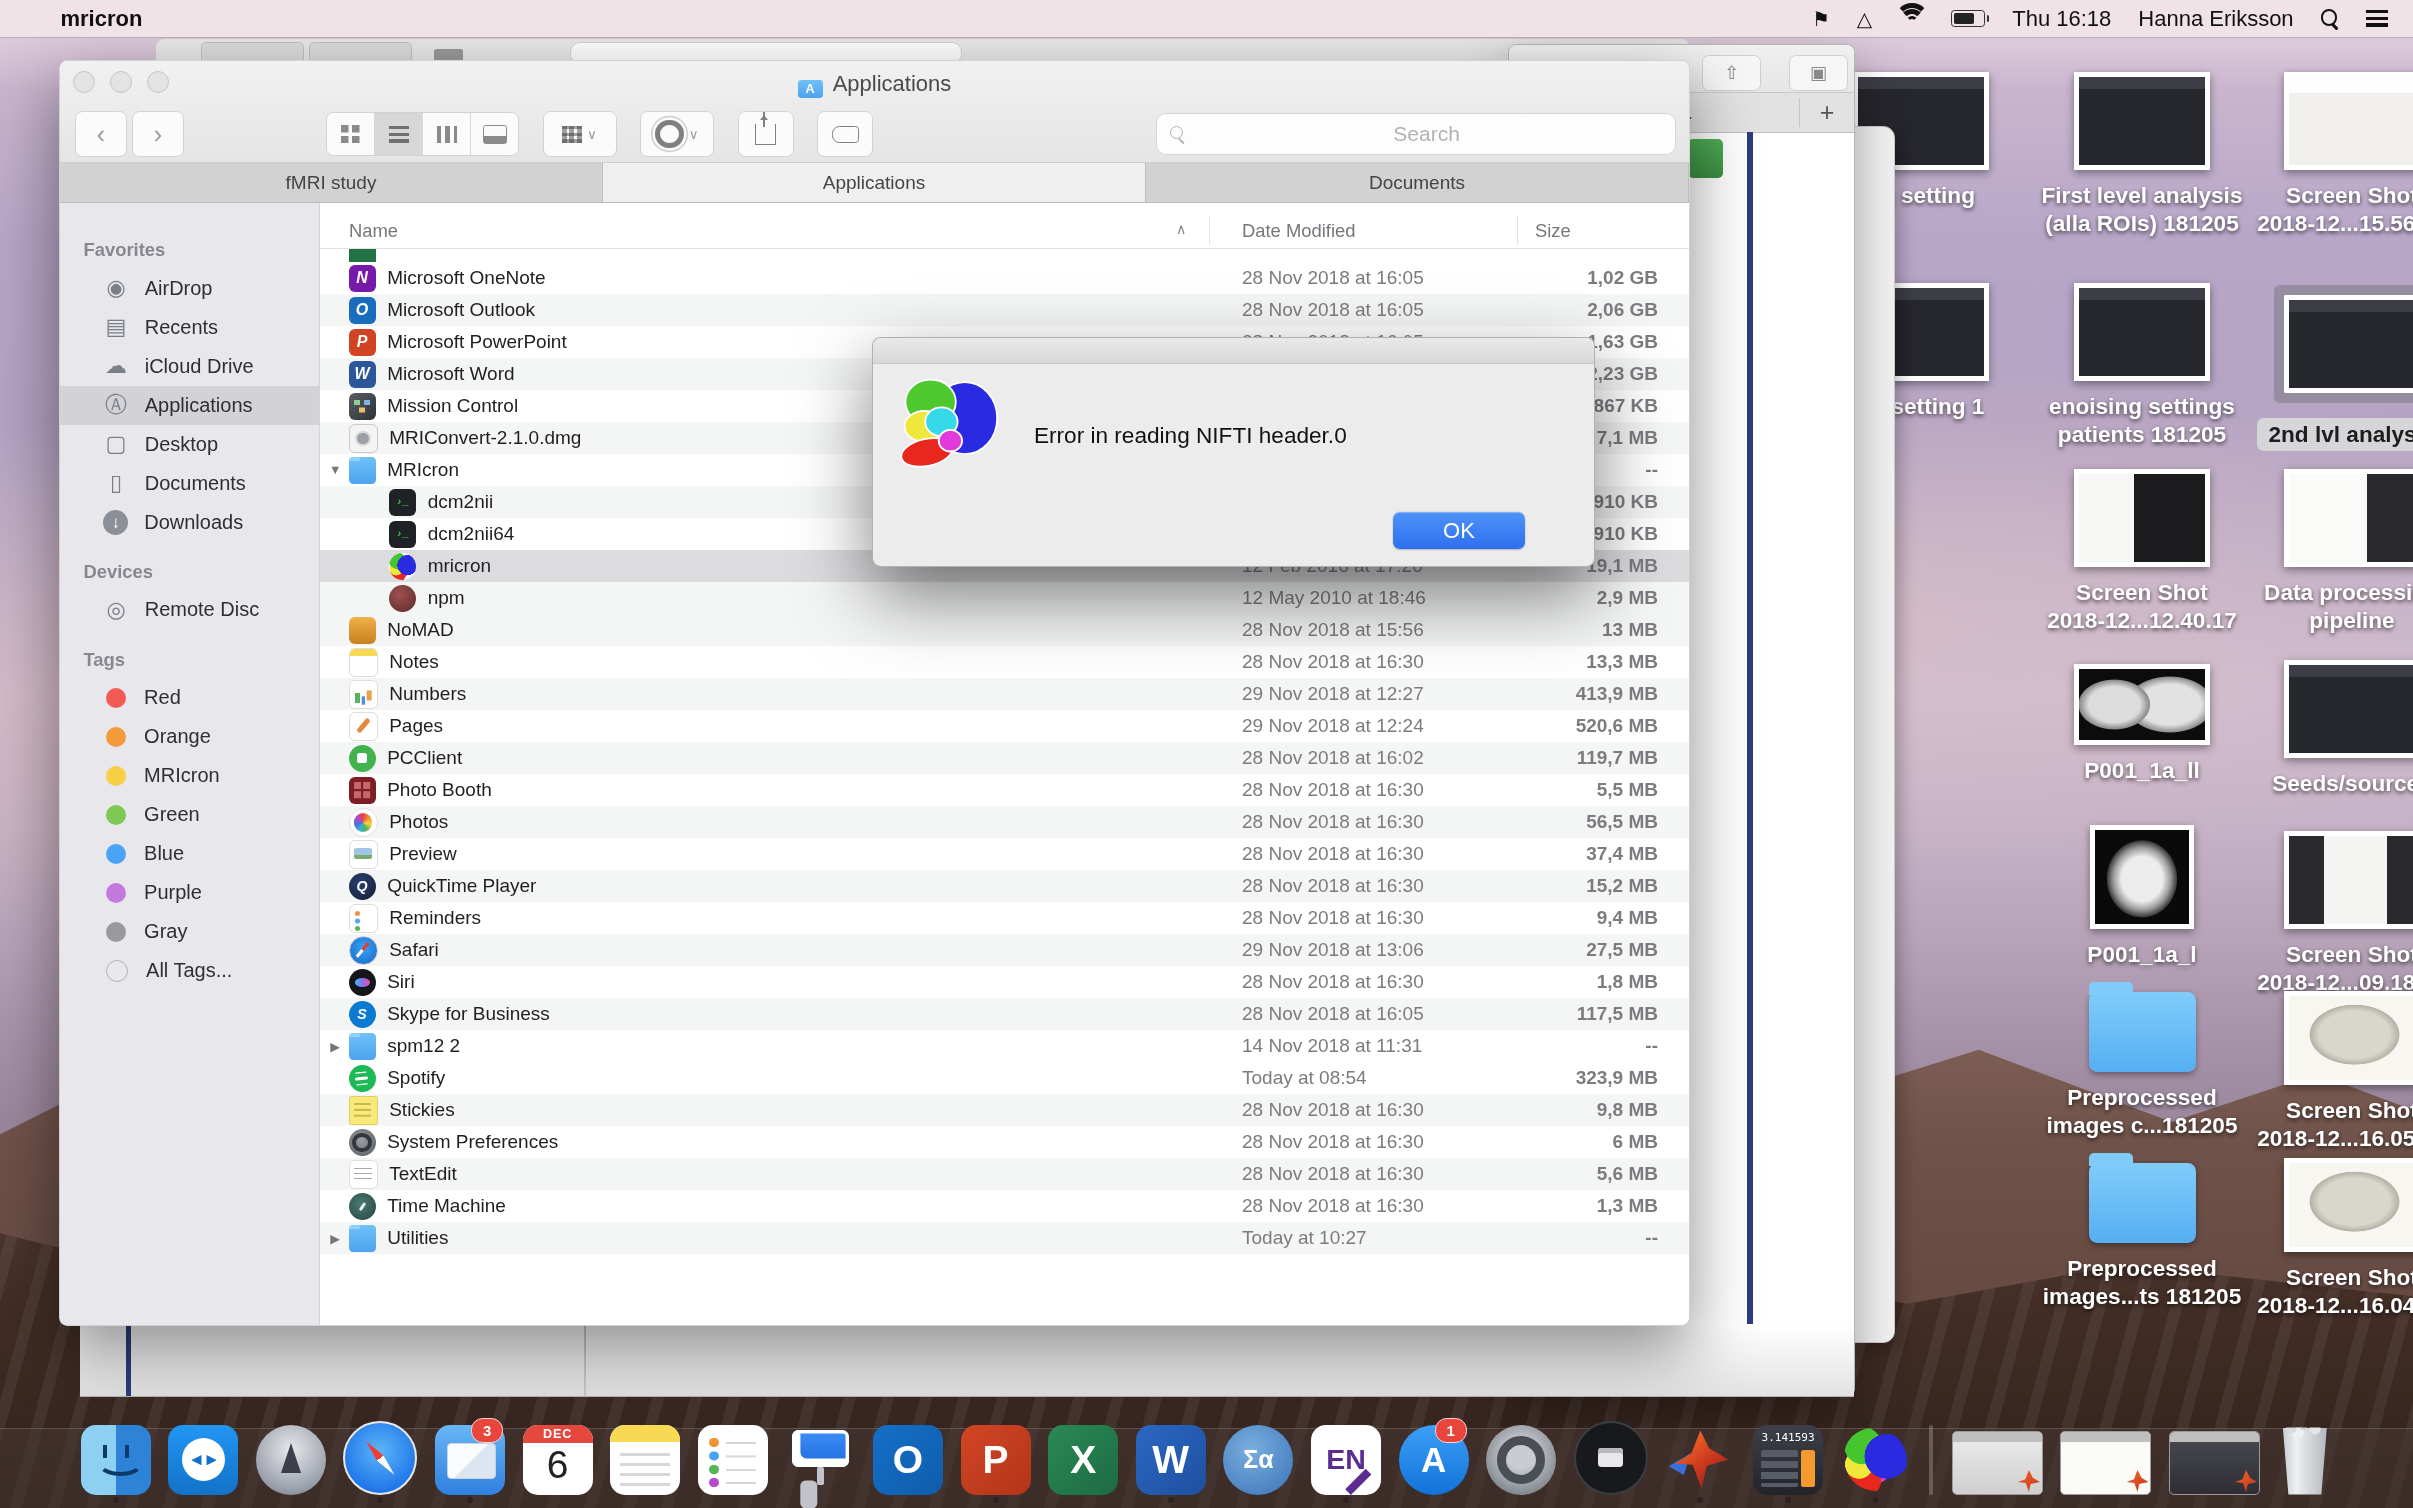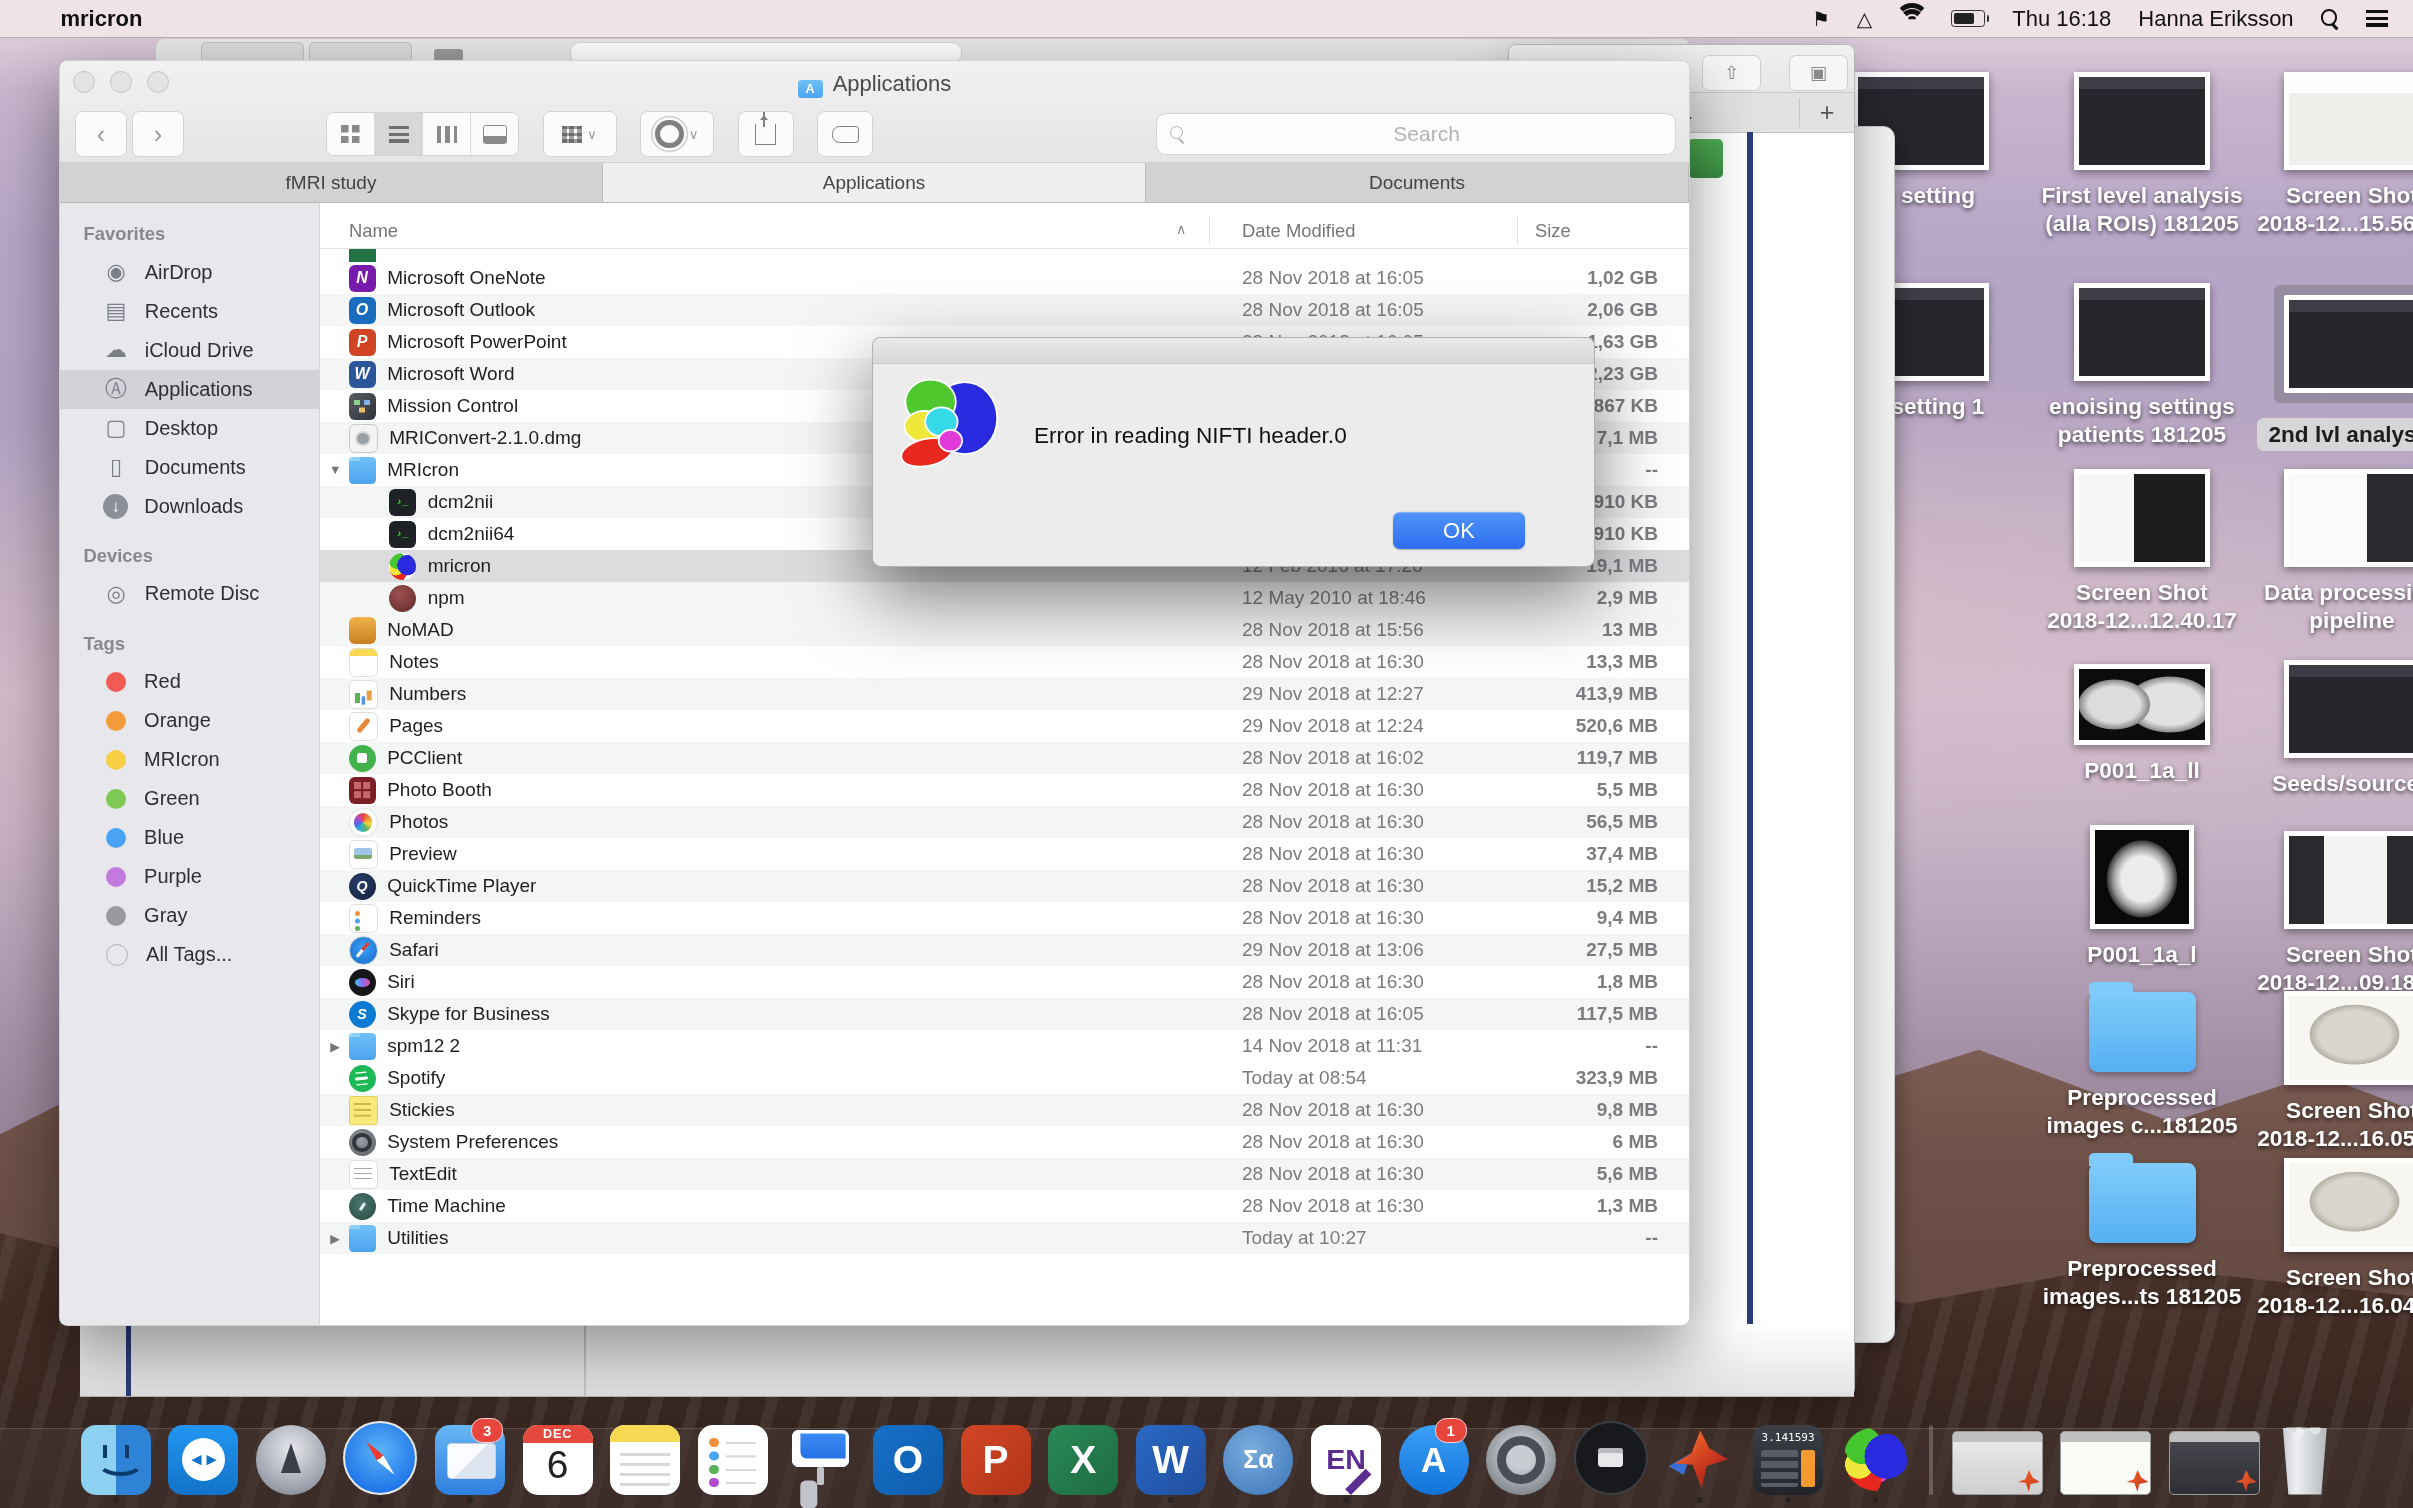--- a/index.html
+++ b/index.html
@@ -121,21 +121,21 @@
   .search input::placeholder{color:#b3b3b3;}
   .s-glass{position:relative;width:17px;height:17px;margin-right:5px;flex:none;}
   .s-glass::before{content:"";position:absolute;left:0;top:0;width:11px;height:11px;border:1.7px solid #b3b3b3;border-radius:50%;}
   .s-glass::after{content:"";position:absolute;right:1.7px;bottom:0.8px;width:6.7px;height:1.7px;background:#b3b3b3;transform:rotate(45deg);}
   
   .tabbar{display:flex;height:39px;background:#cfcfcf;border-bottom:0.8px solid #b9b9b9;}
   .ftab{flex:1;display:flex;align-items:center;justify-content:center;font-size:19px;color:#454545;background:#d2d2d2;border-right:0.8px solid #bdbdbd;}
   .ftab.active{background:#efefef;}
   
   .wbody{display:flex;height:calc(100% - 140px);}
-  .sidebar{width:259px;flex:none;background:#e8e8ec;border-right:0.8px solid #d4d4d8;padding-top:1px;overflow:hidden;}
+  .sidebar{width:259px;flex:none;background:#e8e8ec;border-right:0.8px solid #d4d4d8;padding-top:17px;overflow:hidden;}
   .srow{height:39px;display:flex;align-items:center;padding-left:39px;font-size:20px;color:#2f2f33;}
   .srow.sect{padding-left:23.5px;font-size:18.4px;font-weight:bold;color:#87878f;height:37px;margin-top:11.7px;}
   .srow.sel{background:#d2d2d7;}
   .sicon{width:34px;flex:none;color:#7b7f88;font-size:22px;text-align:center;margin-right:11.7px;}
   .sicon.ic-dl{width:25px;height:25px;margin-left:4.2px;margin-right:16px;border-radius:50%;background:#8b8f98;color:#fff;font-size:17px;line-height:25px;}
   .sicon.tag{width:20px;height:20px;margin:0 18.4px 0 6.7px;border-radius:50%;}
   .t-red{background:#f15b54;}.t-orange{background:#f39a3a;}.t-yellow{background:#f7cf45;}.t-green{background:#7ec954;}
   .t-blue{background:#4aa3f5;}.t-purple{background:#c37ade;}.t-gray{background:#9a9a9e;}
   .t-all{background:transparent;border:1.7px solid #b2b2b6;}
   

